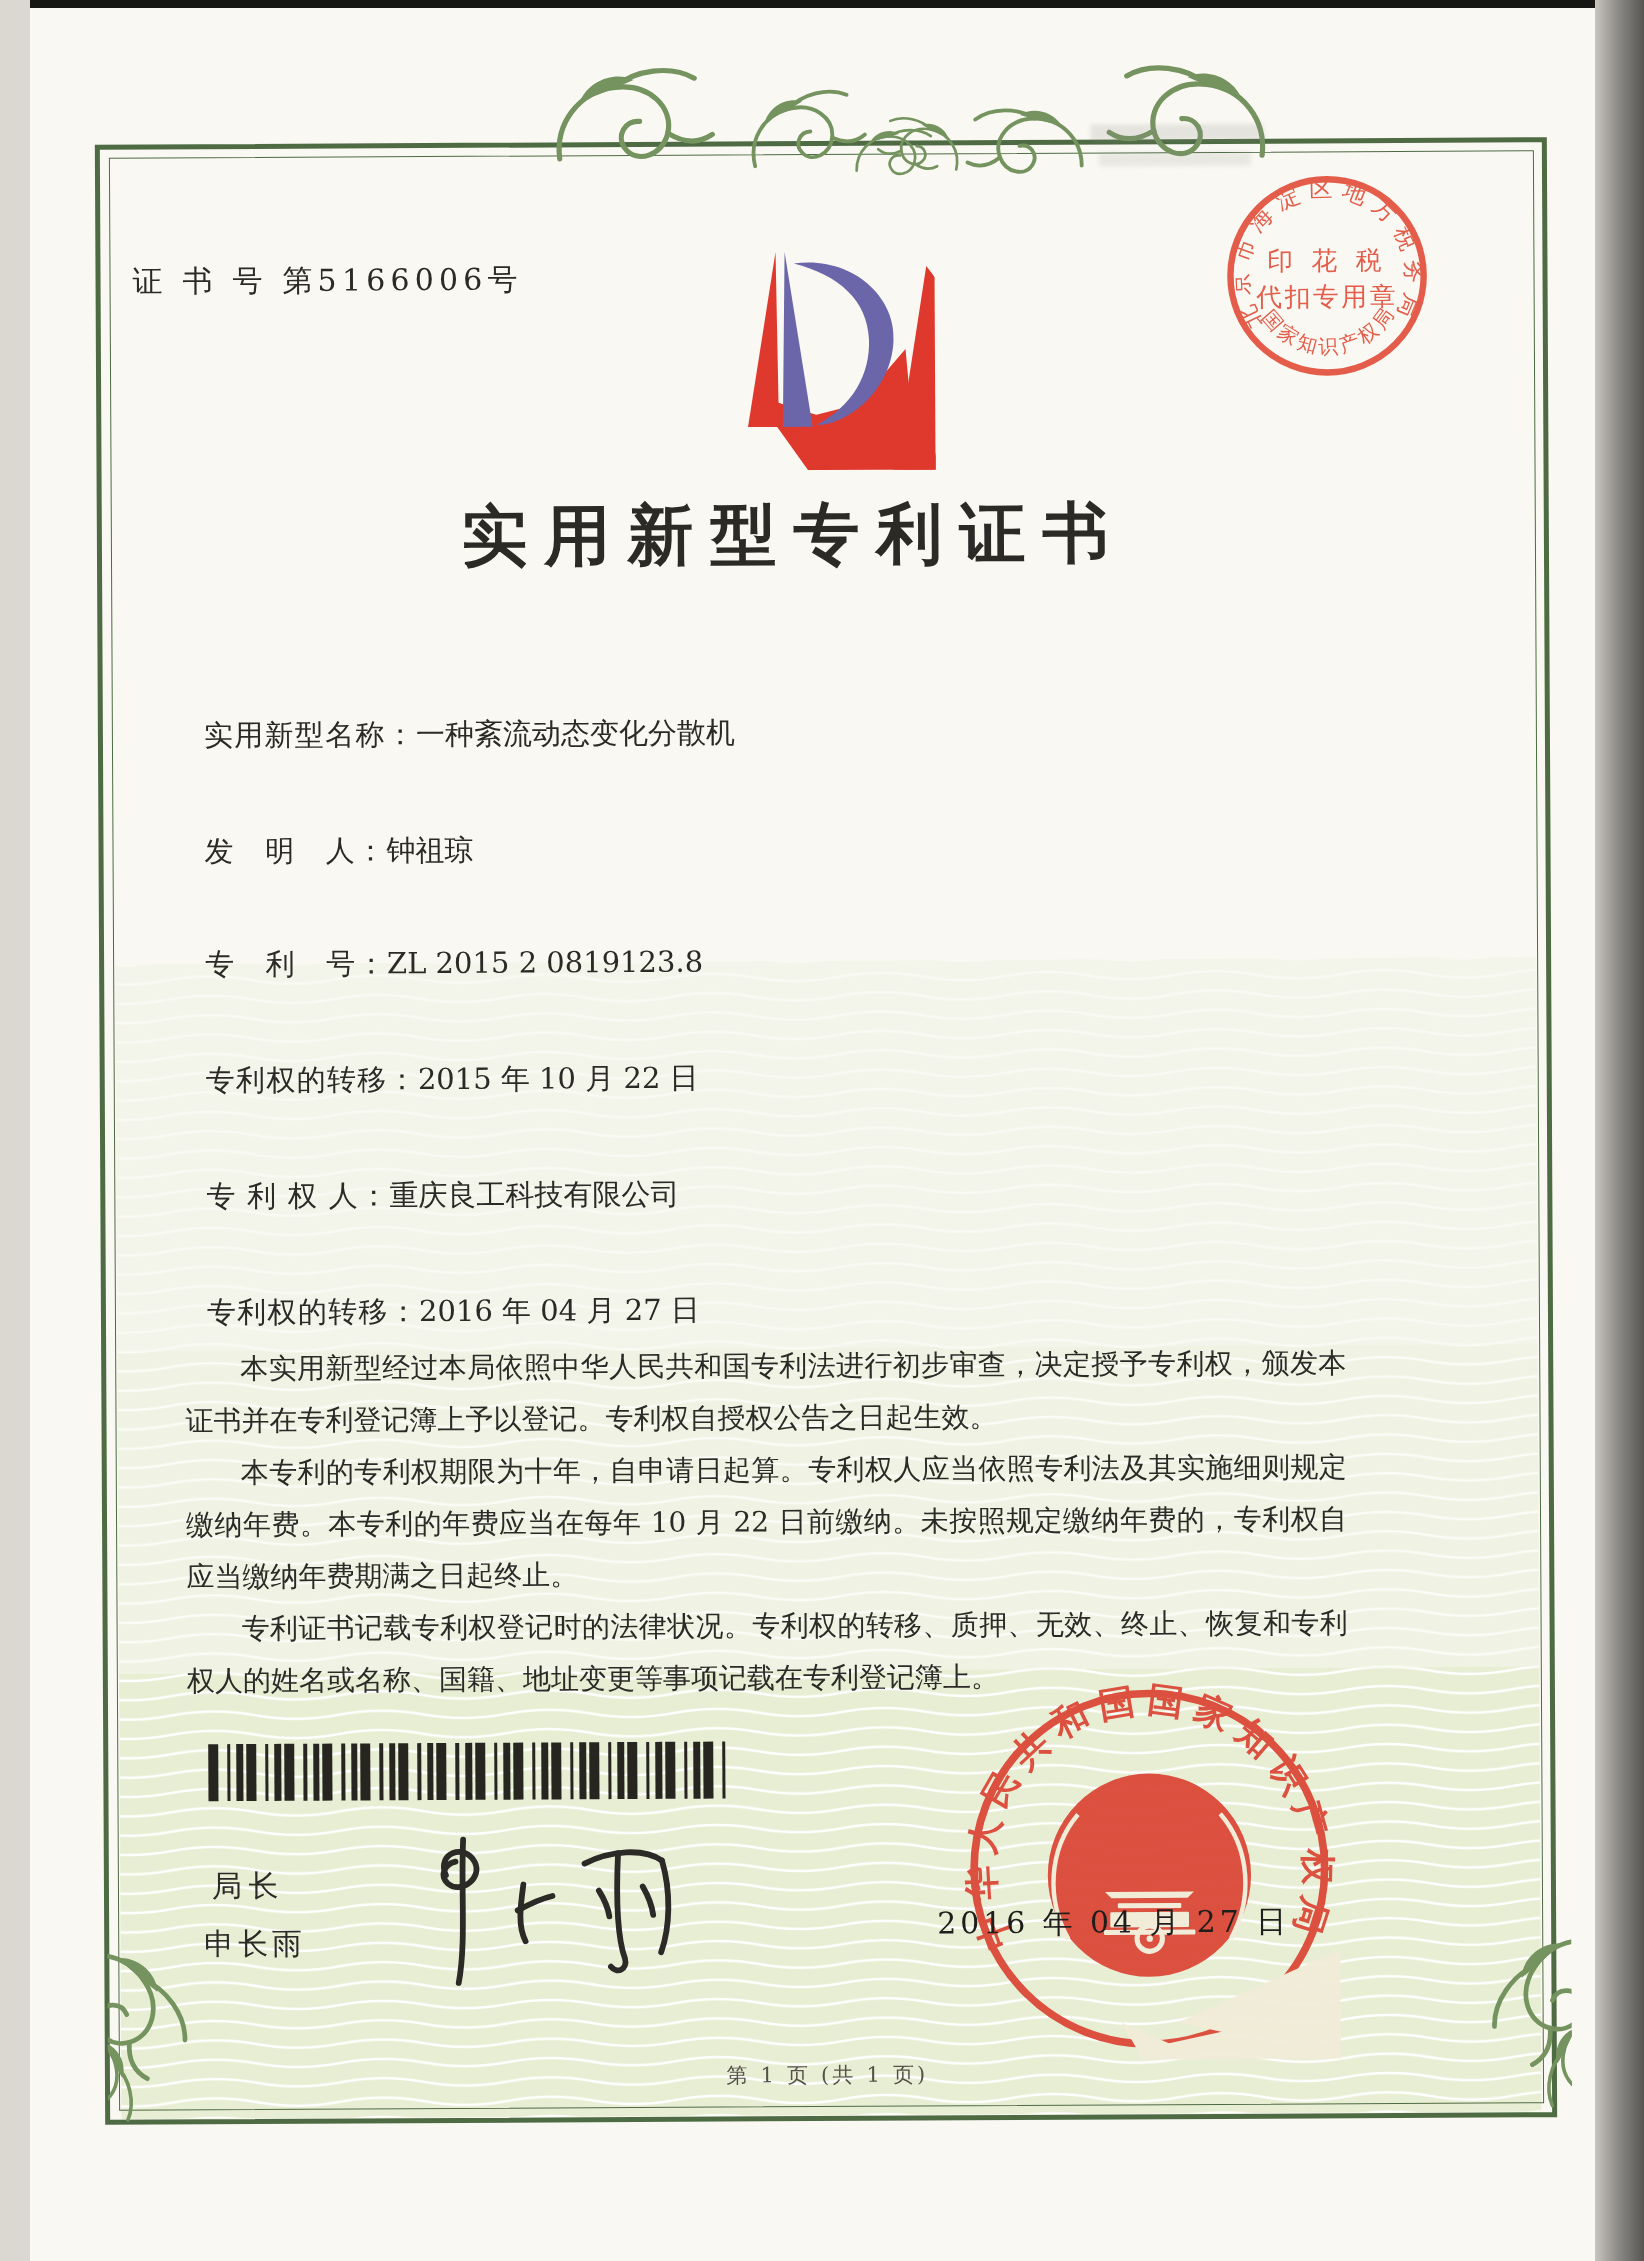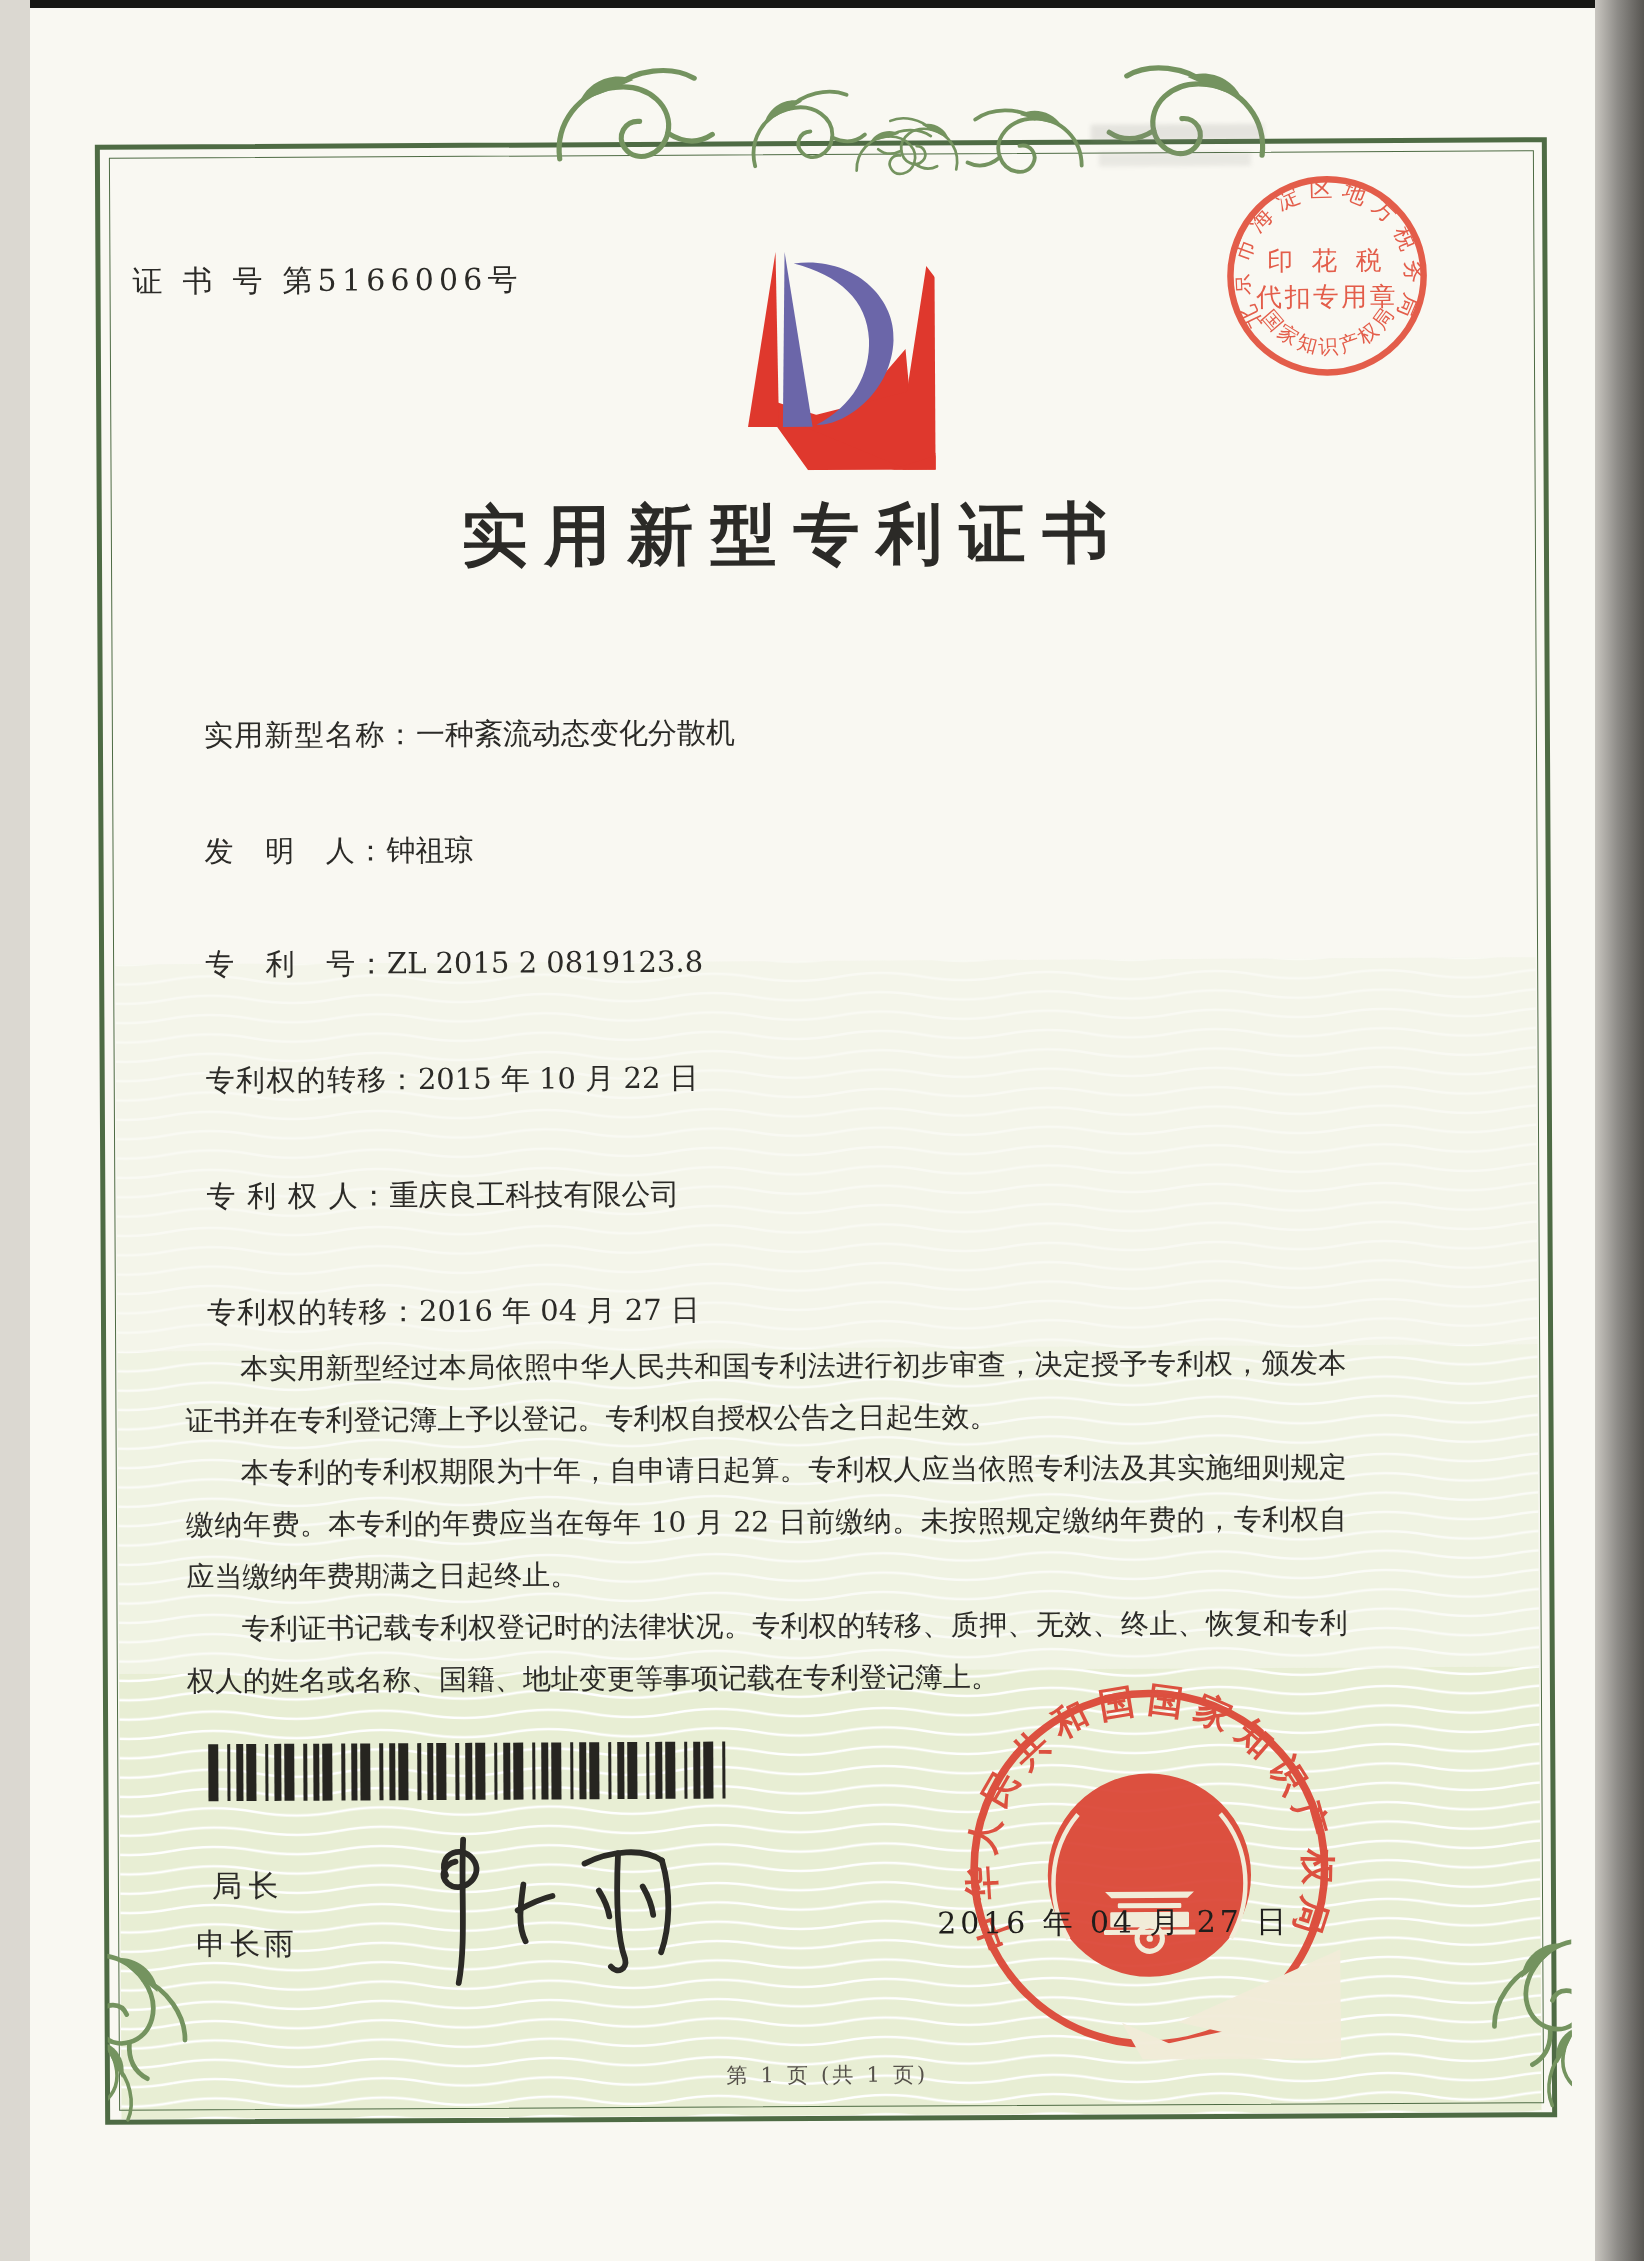--- a/index.html
+++ b/index.html
@@ -21,21 +21,21 @@
      border:1.9px solid var(--border-green,#4e6b44);}
   
   .cert-number{left:137px;top:258px;font-size:30px;letter-spacing:5.2px;white-space:nowrap;}
   .title{left:100px;top:490px;width:1393px;text-align:center;font-size:66px;font-weight:bold;
      letter-spacing:17px;white-space:nowrap;}
   .field{left:206px;width:1174px;font-size:29px;white-space:nowrap;}
   .field .lbl{letter-spacing:1.3px;}
   .body-text{left:184px;top:1340px;width:1161px;font-size:28px;line-height:52px;text-align:justify;}
   .body-text p{margin:0;text-indent:55px;}
   .sig-title{left:208px;top:1863px;font-size:30px;letter-spacing:6.4px;}
-  .sig-name{left:192px;top:1921px;font-size:30px;letter-spacing:3.9px;}
+  .sig-name{left:200px;top:1921px;font-size:30px;letter-spacing:3.9px;}
   .seal-date{left:929px;top:1904px;width:361px;text-align:center;font-size:30px;
      letter-spacing:3.9px;color:#1f1e1c;white-space:nowrap;}
   .footer{left:0;top:2061px;width:1645px;text-align:center;font-size:21px;letter-spacing:3.2px;
      color:#55514a;}
   
   .barcode{left:205px;top:1741px;width:529px;height:57px;font-size:0;}
   .barcode i{display:inline-block;height:57px;background:#262520;vertical-align:top;}
   .barcode b{display:inline-block;height:57px;background:transparent;vertical-align:top;}
   
   .bleed1{left:1096px;top:126px;width:173px;height:17px;background:#8a8a86;opacity:.18;filter:blur(1.9px);}

